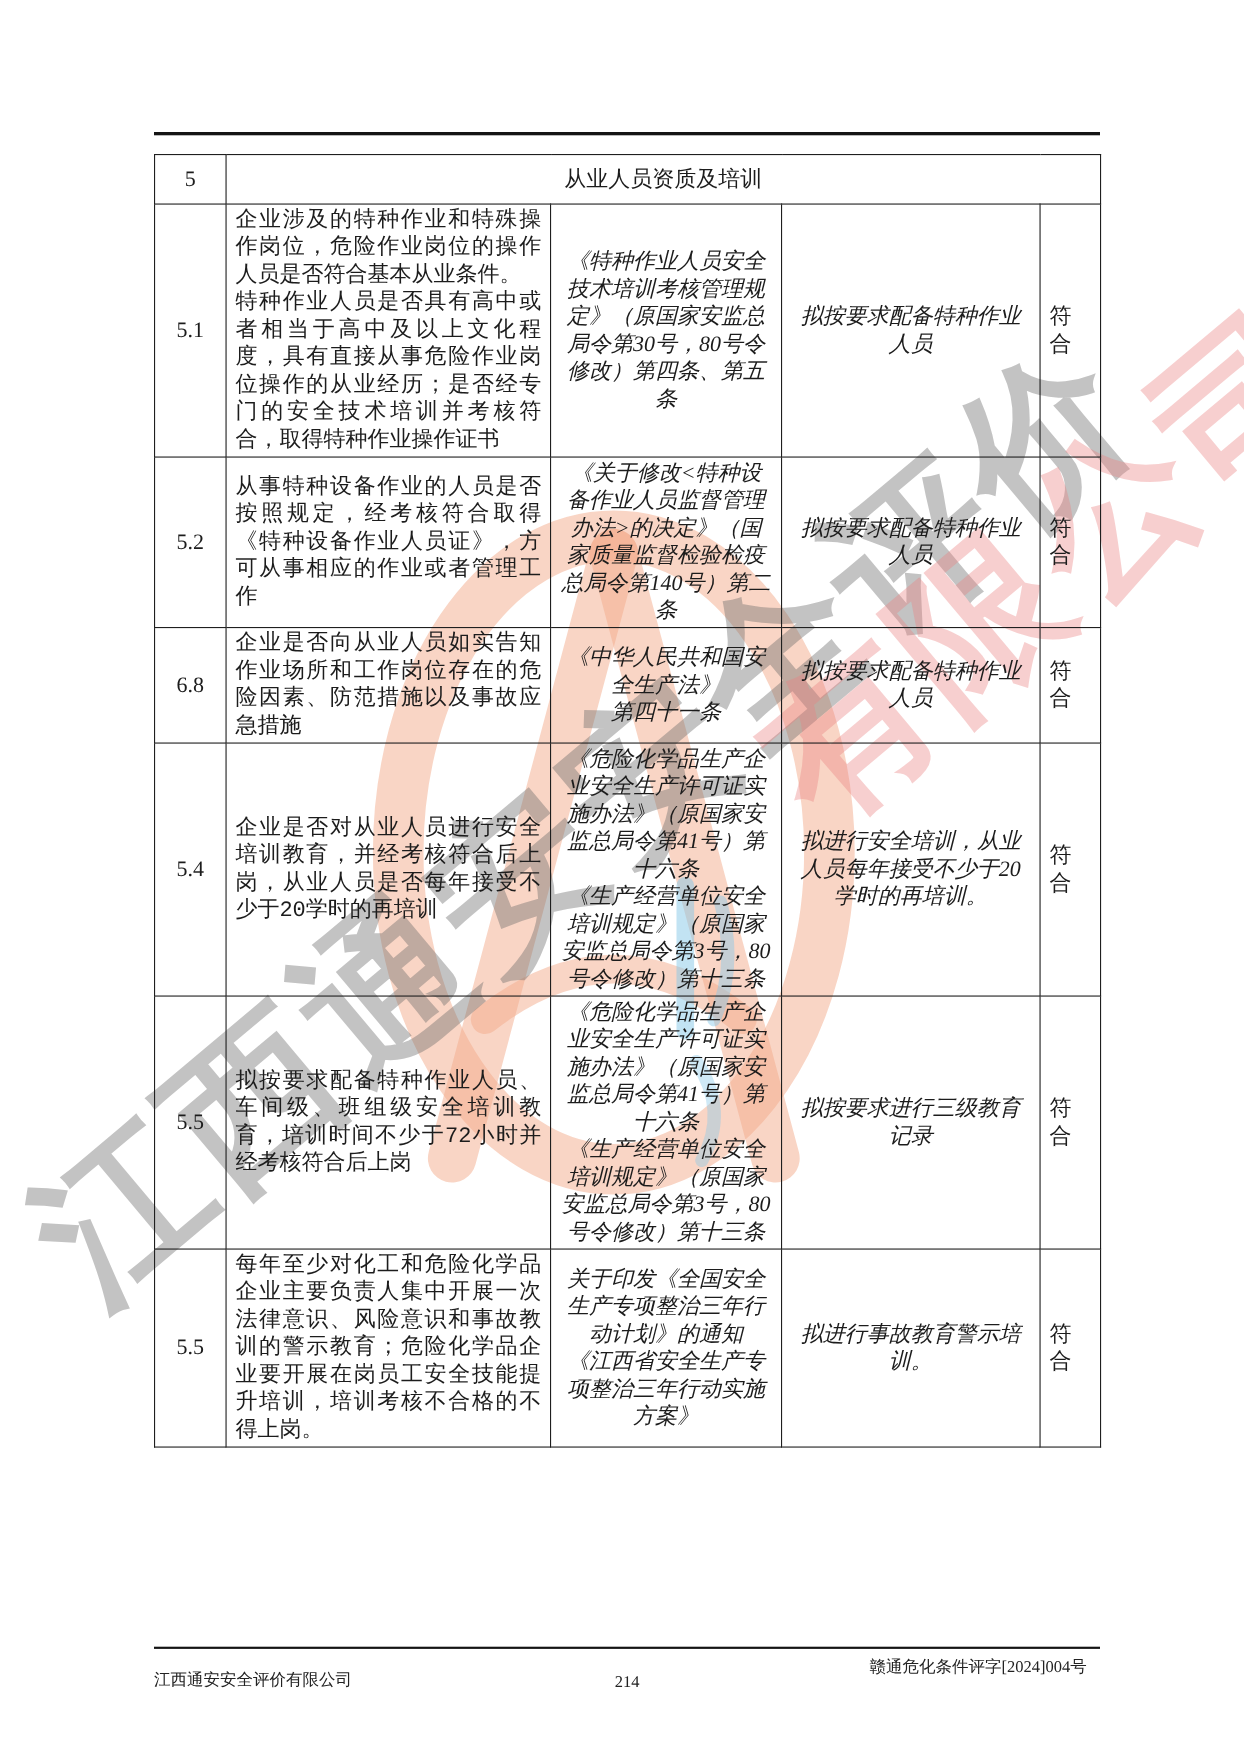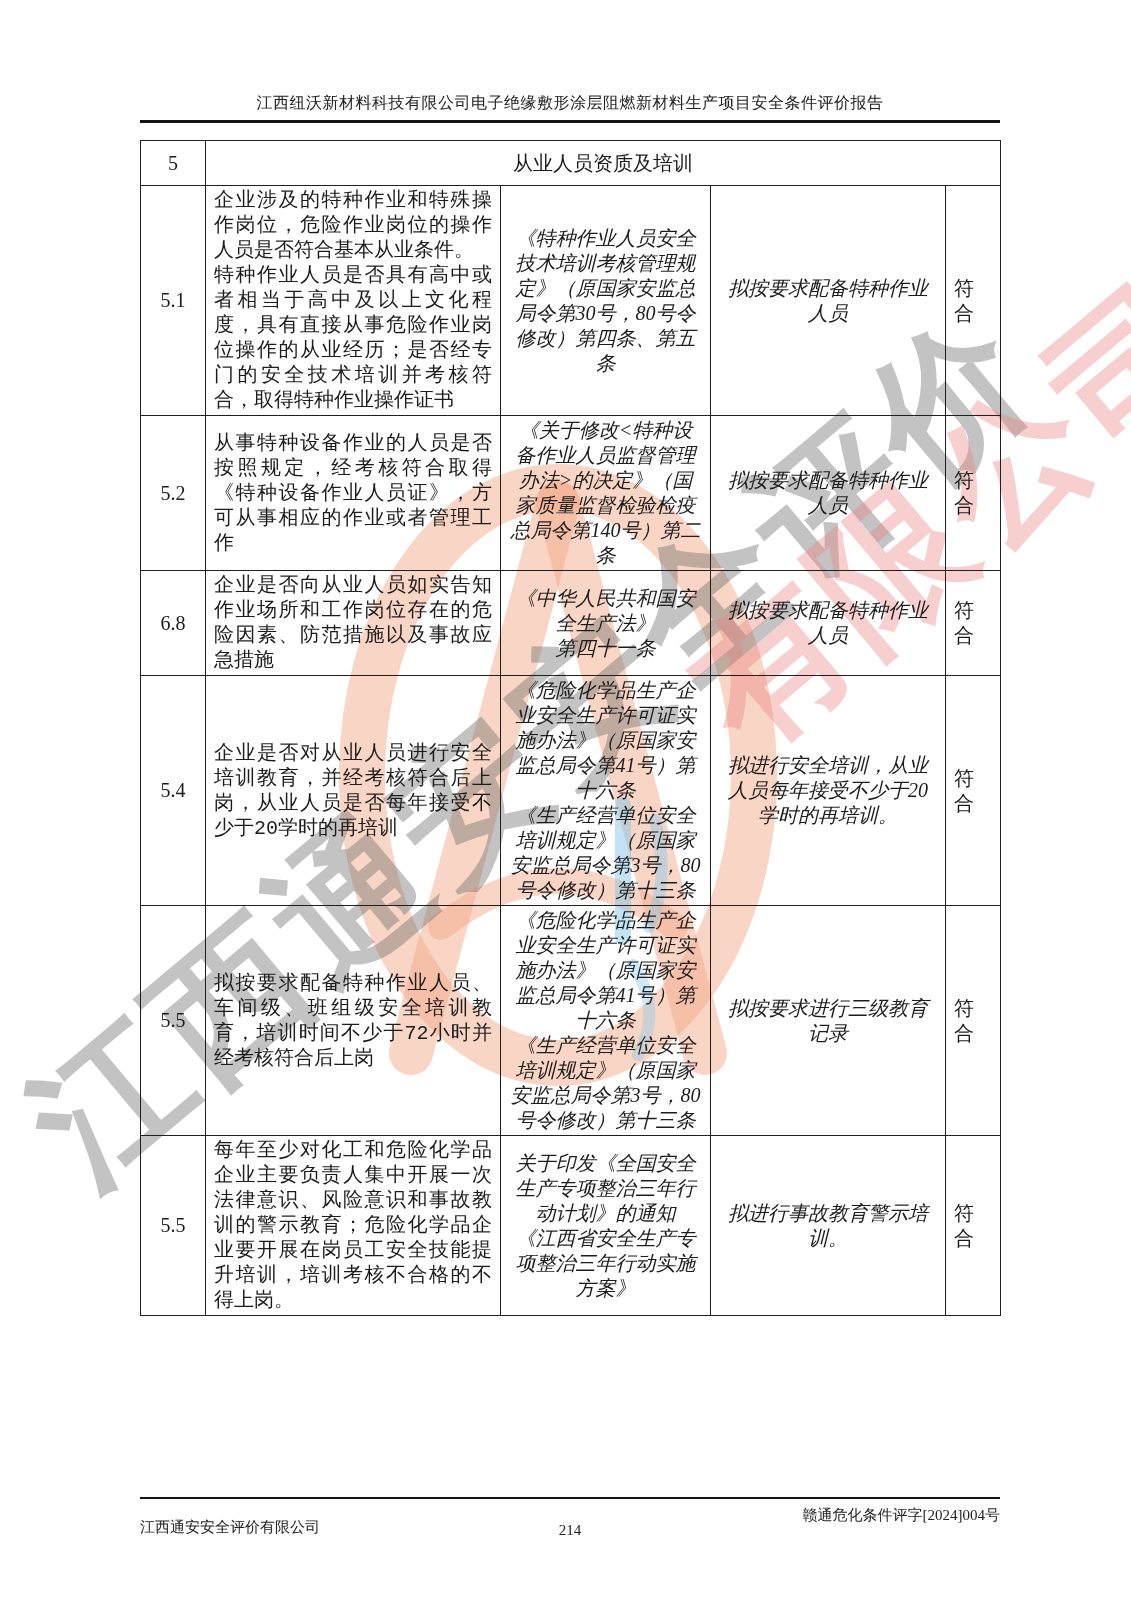--- a/index.html
+++ b/index.html
@@ -63,21 +63,21 @@
   
   .footer-rule {
     position:absolute; top:1497px; left:140px; width:860px; height:2px;
     background:#141414;
   }
   .footer {
     position:absolute; top:1506px; left:140px; width:860px; font-size:15px; color:#222;
   }
   .footer .f-left  { position:absolute; left:0; top:0;margin-top:12px; }
   .footer .f-mid   { position:absolute; left:0; right:0; top:16px; text-align:center; }
-  .footer .f-right { position:absolute; right:0; top:0; }
+  .footer .f-right { position:absolute; right:12px; top:0; }
 </style>
 </head>
 <body>
 
 <div class="page">
 
   <div class="wm-layer">
     <svg class="wm-logo" width="470" height="640" viewBox="0 0 470 640">
       <ellipse cx="235" cy="320" rx="196" ry="288" fill="none" stroke="rgba(243,172,140,0.50)" stroke-width="46"></ellipse>
       <path d="M235,48 L88,598" fill="none" stroke="rgba(243,172,140,0.50)" stroke-width="44" stroke-linecap="round"></path>
@@ -86,21 +86,20 @@
       <path d="M300,350 L300,482" fill="none" stroke="rgba(134,200,232,0.50)" stroke-width="16" stroke-linecap="round"></path>
       <path d="M332,365 Q348,425 326,472" fill="none" stroke="rgba(134,200,232,0.45)" stroke-width="12" stroke-linecap="round"></path>
       <path d="M310,510 Q340,555 315,600" fill="none" stroke="rgba(134,200,232,0.40)" stroke-width="12" stroke-linecap="round"></path>
     </svg>
     <div class="wm-diag wm-gray">江西通安安全评价</div>
     <div class="wm-diag wm-pink">有限公司</div>
   </div>
 
   <div class="content-layer">
 
-    <div class="header-title">江西纽沃新材料科技有限公司电子绝缘敷形涂层阻燃新材料生产项目安全条件评价报告</div>
     <div class="header-rule"></div>
 
     <table class="eval">
       <colgroup>
         <col style="width:65px">
           <col style="width:295px">
           <col style="width:210px">
         <col style="width:235px">
           <col style="width:55px">
       </colgroup>

